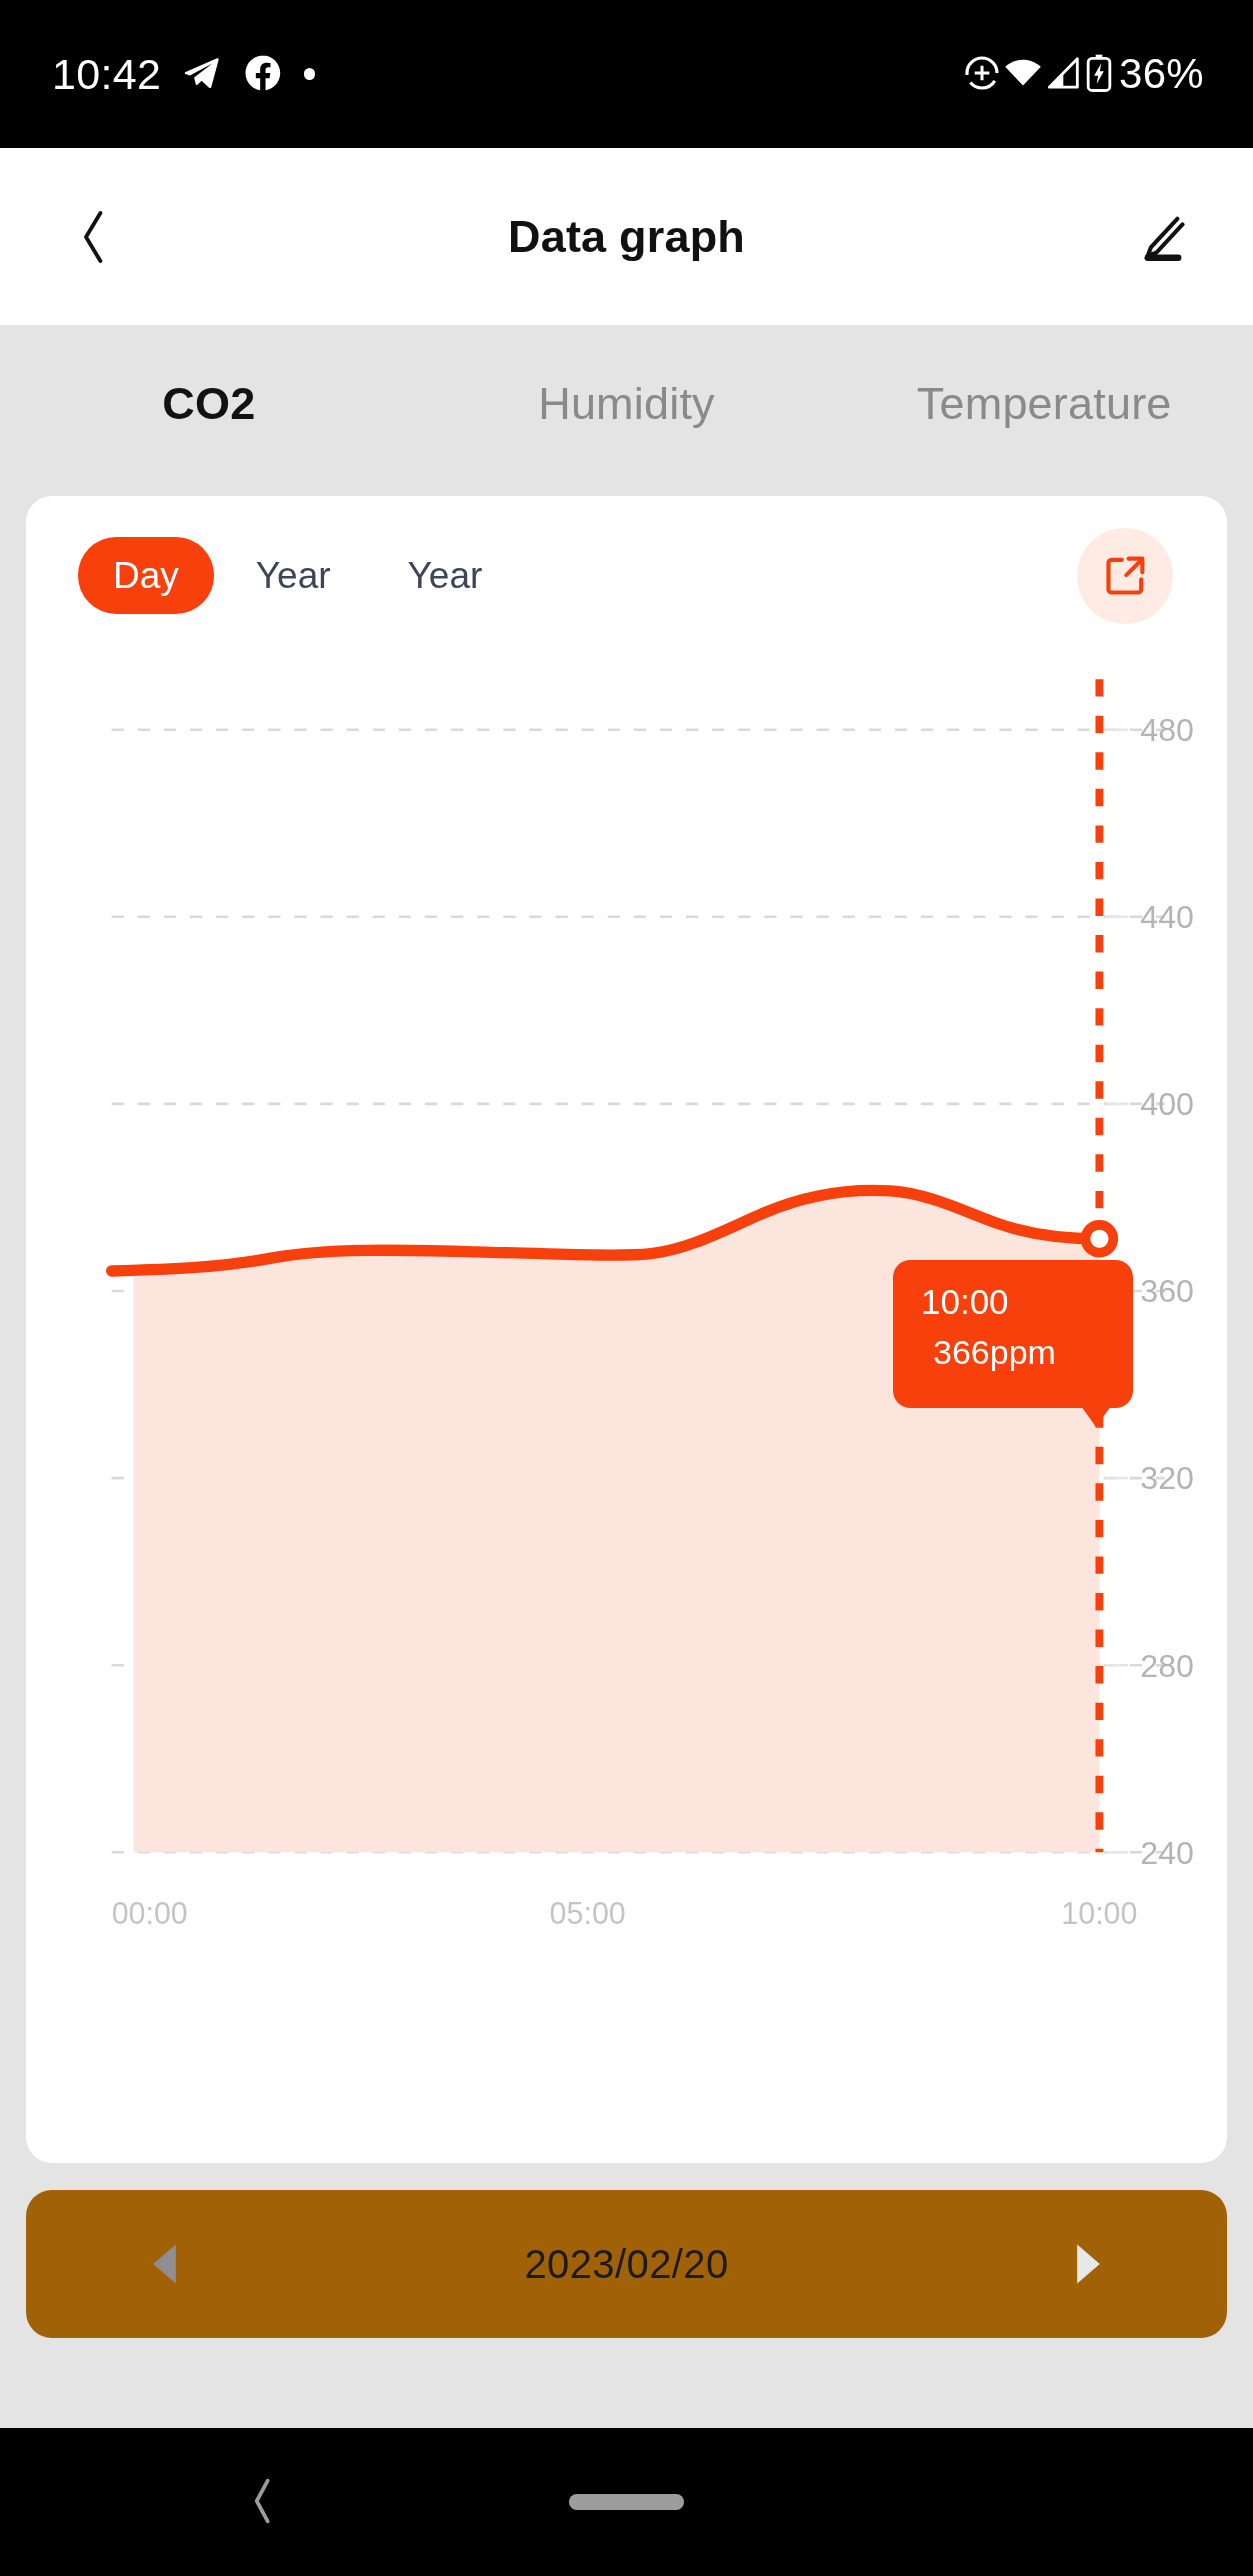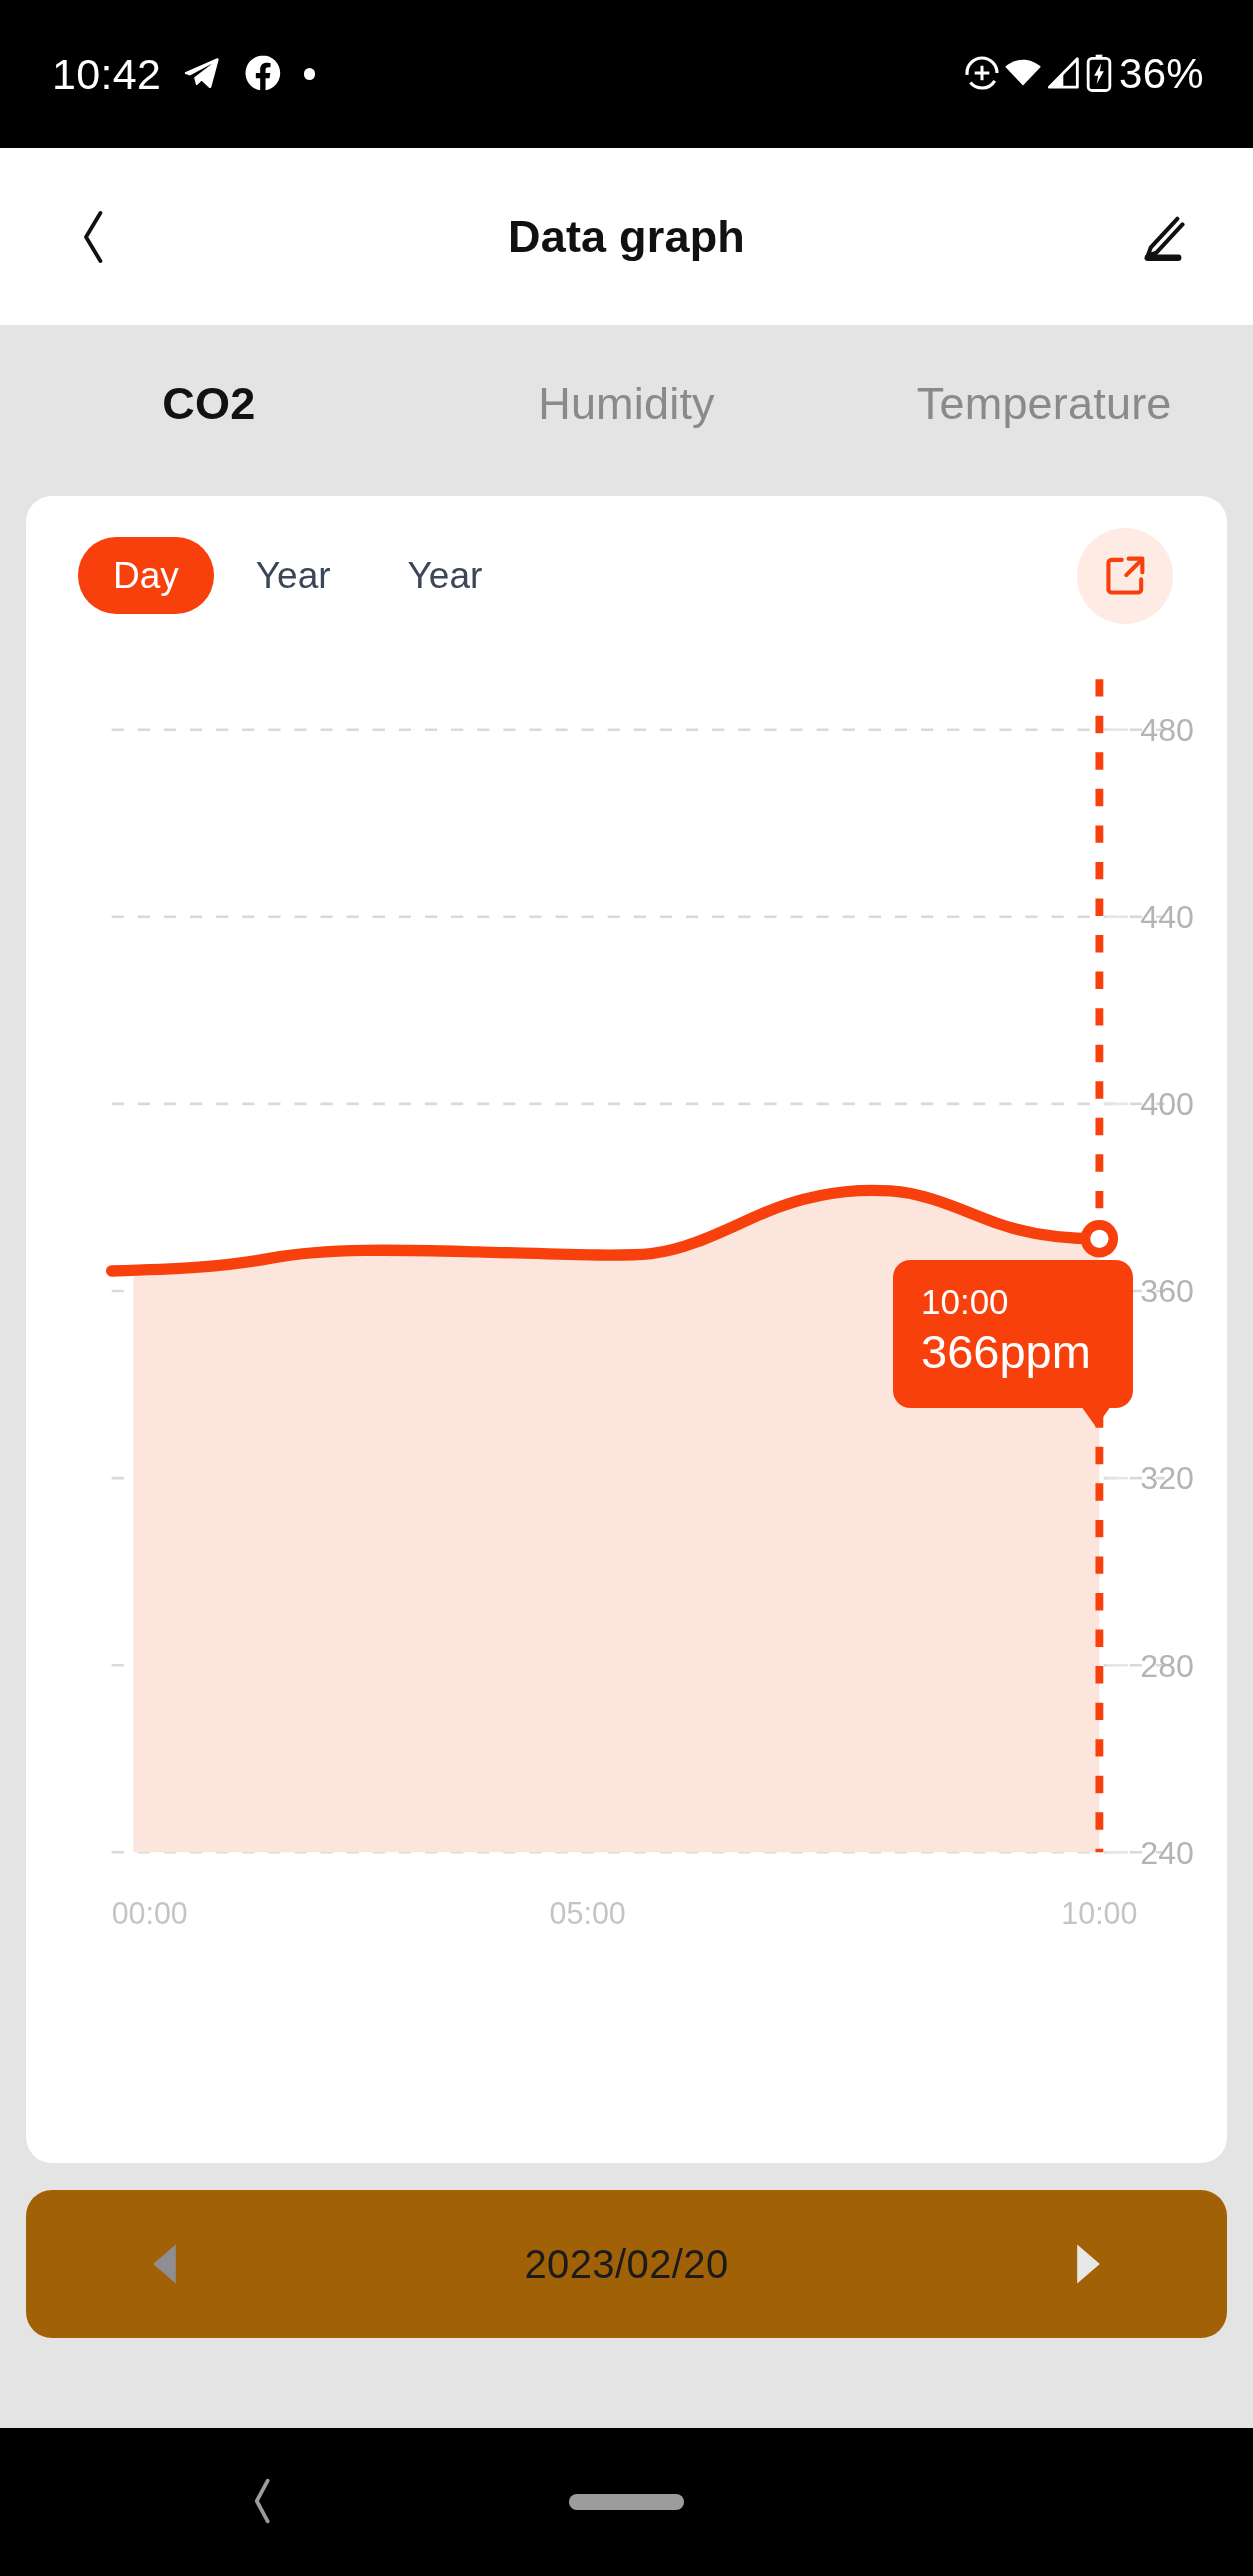--- a/index.html
+++ b/index.html
@@ -145,21 +145,21 @@
   
   #tooltip-box {
     position:absolute;
     left:867px; top:764px;
     width:240px; height:148px;
     background:#F8400D;
     border-radius:17.4px;
     padding:21px 0 0 28px;
   }
   #tooltip-time { color:#fff; font-size:35px; line-height:42px; }
-  #tooltip-value { color:#fff; font-size:47px; line-height:54px; margin-top:1.7px; }
+  #tooltip-value { color:#fff; font-size:34px; line-height:54px; margin-top:1.7px;margin-left:12px; }
   #tooltip-pointer {
     position:absolute;
     left:1055px; top:910px;
     width:0; height:0;
     border-left:15px solid transparent;
     border-right:15px solid transparent;
     border-top:21px solid #F8400D;
   }
 
   

